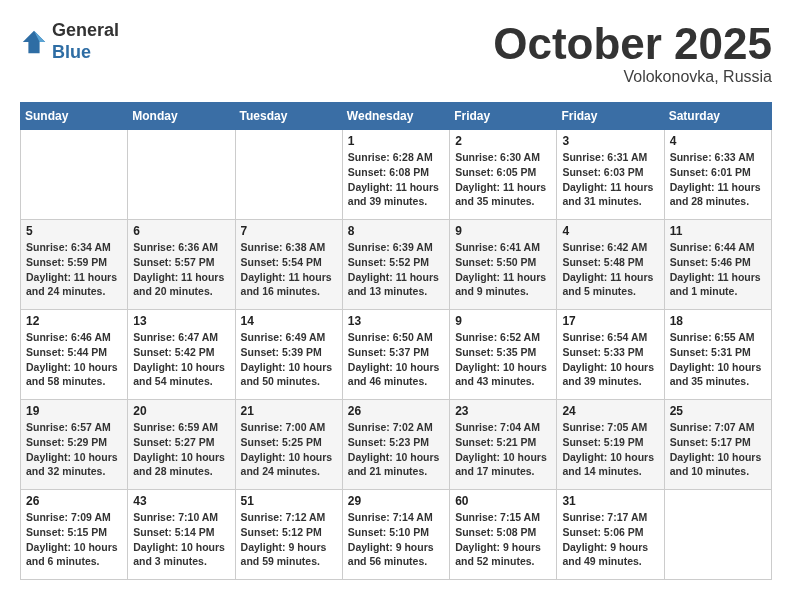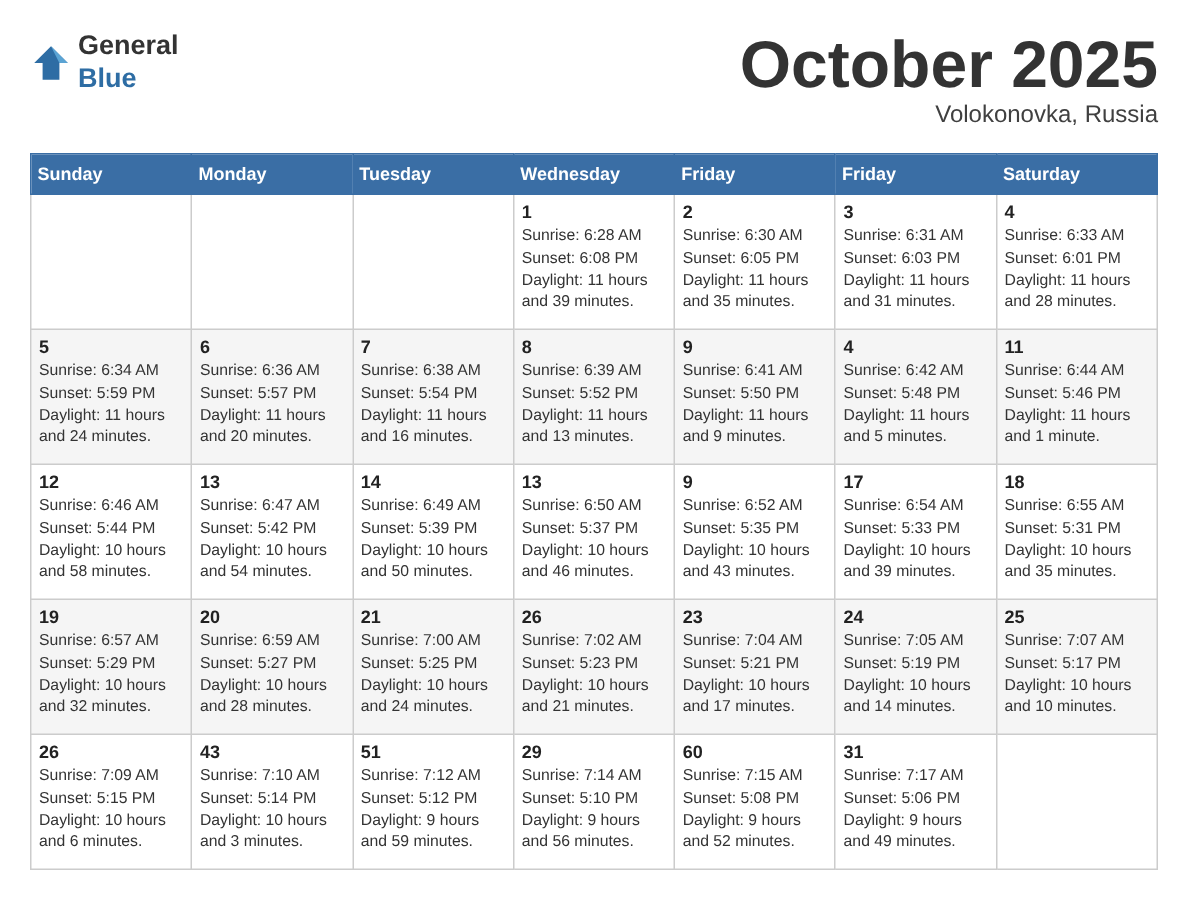--- a/index.html
+++ b/index.html
@@ -72,20 +72,21 @@
     .day-number {
       font-weight: bold;
       font-size: 12px;
       margin-bottom: 2px;
       color: #222;
     }
     .day-info {
       color: #333;
       font-size: 10.5px;
       line-height: 1.4;
+      font-weight: bold;
     }
     .empty-cell {
       background: #fff !important;
     }
   </style>
 </head>
 <body>
 
 <div class="header">
   <div class="logo">

